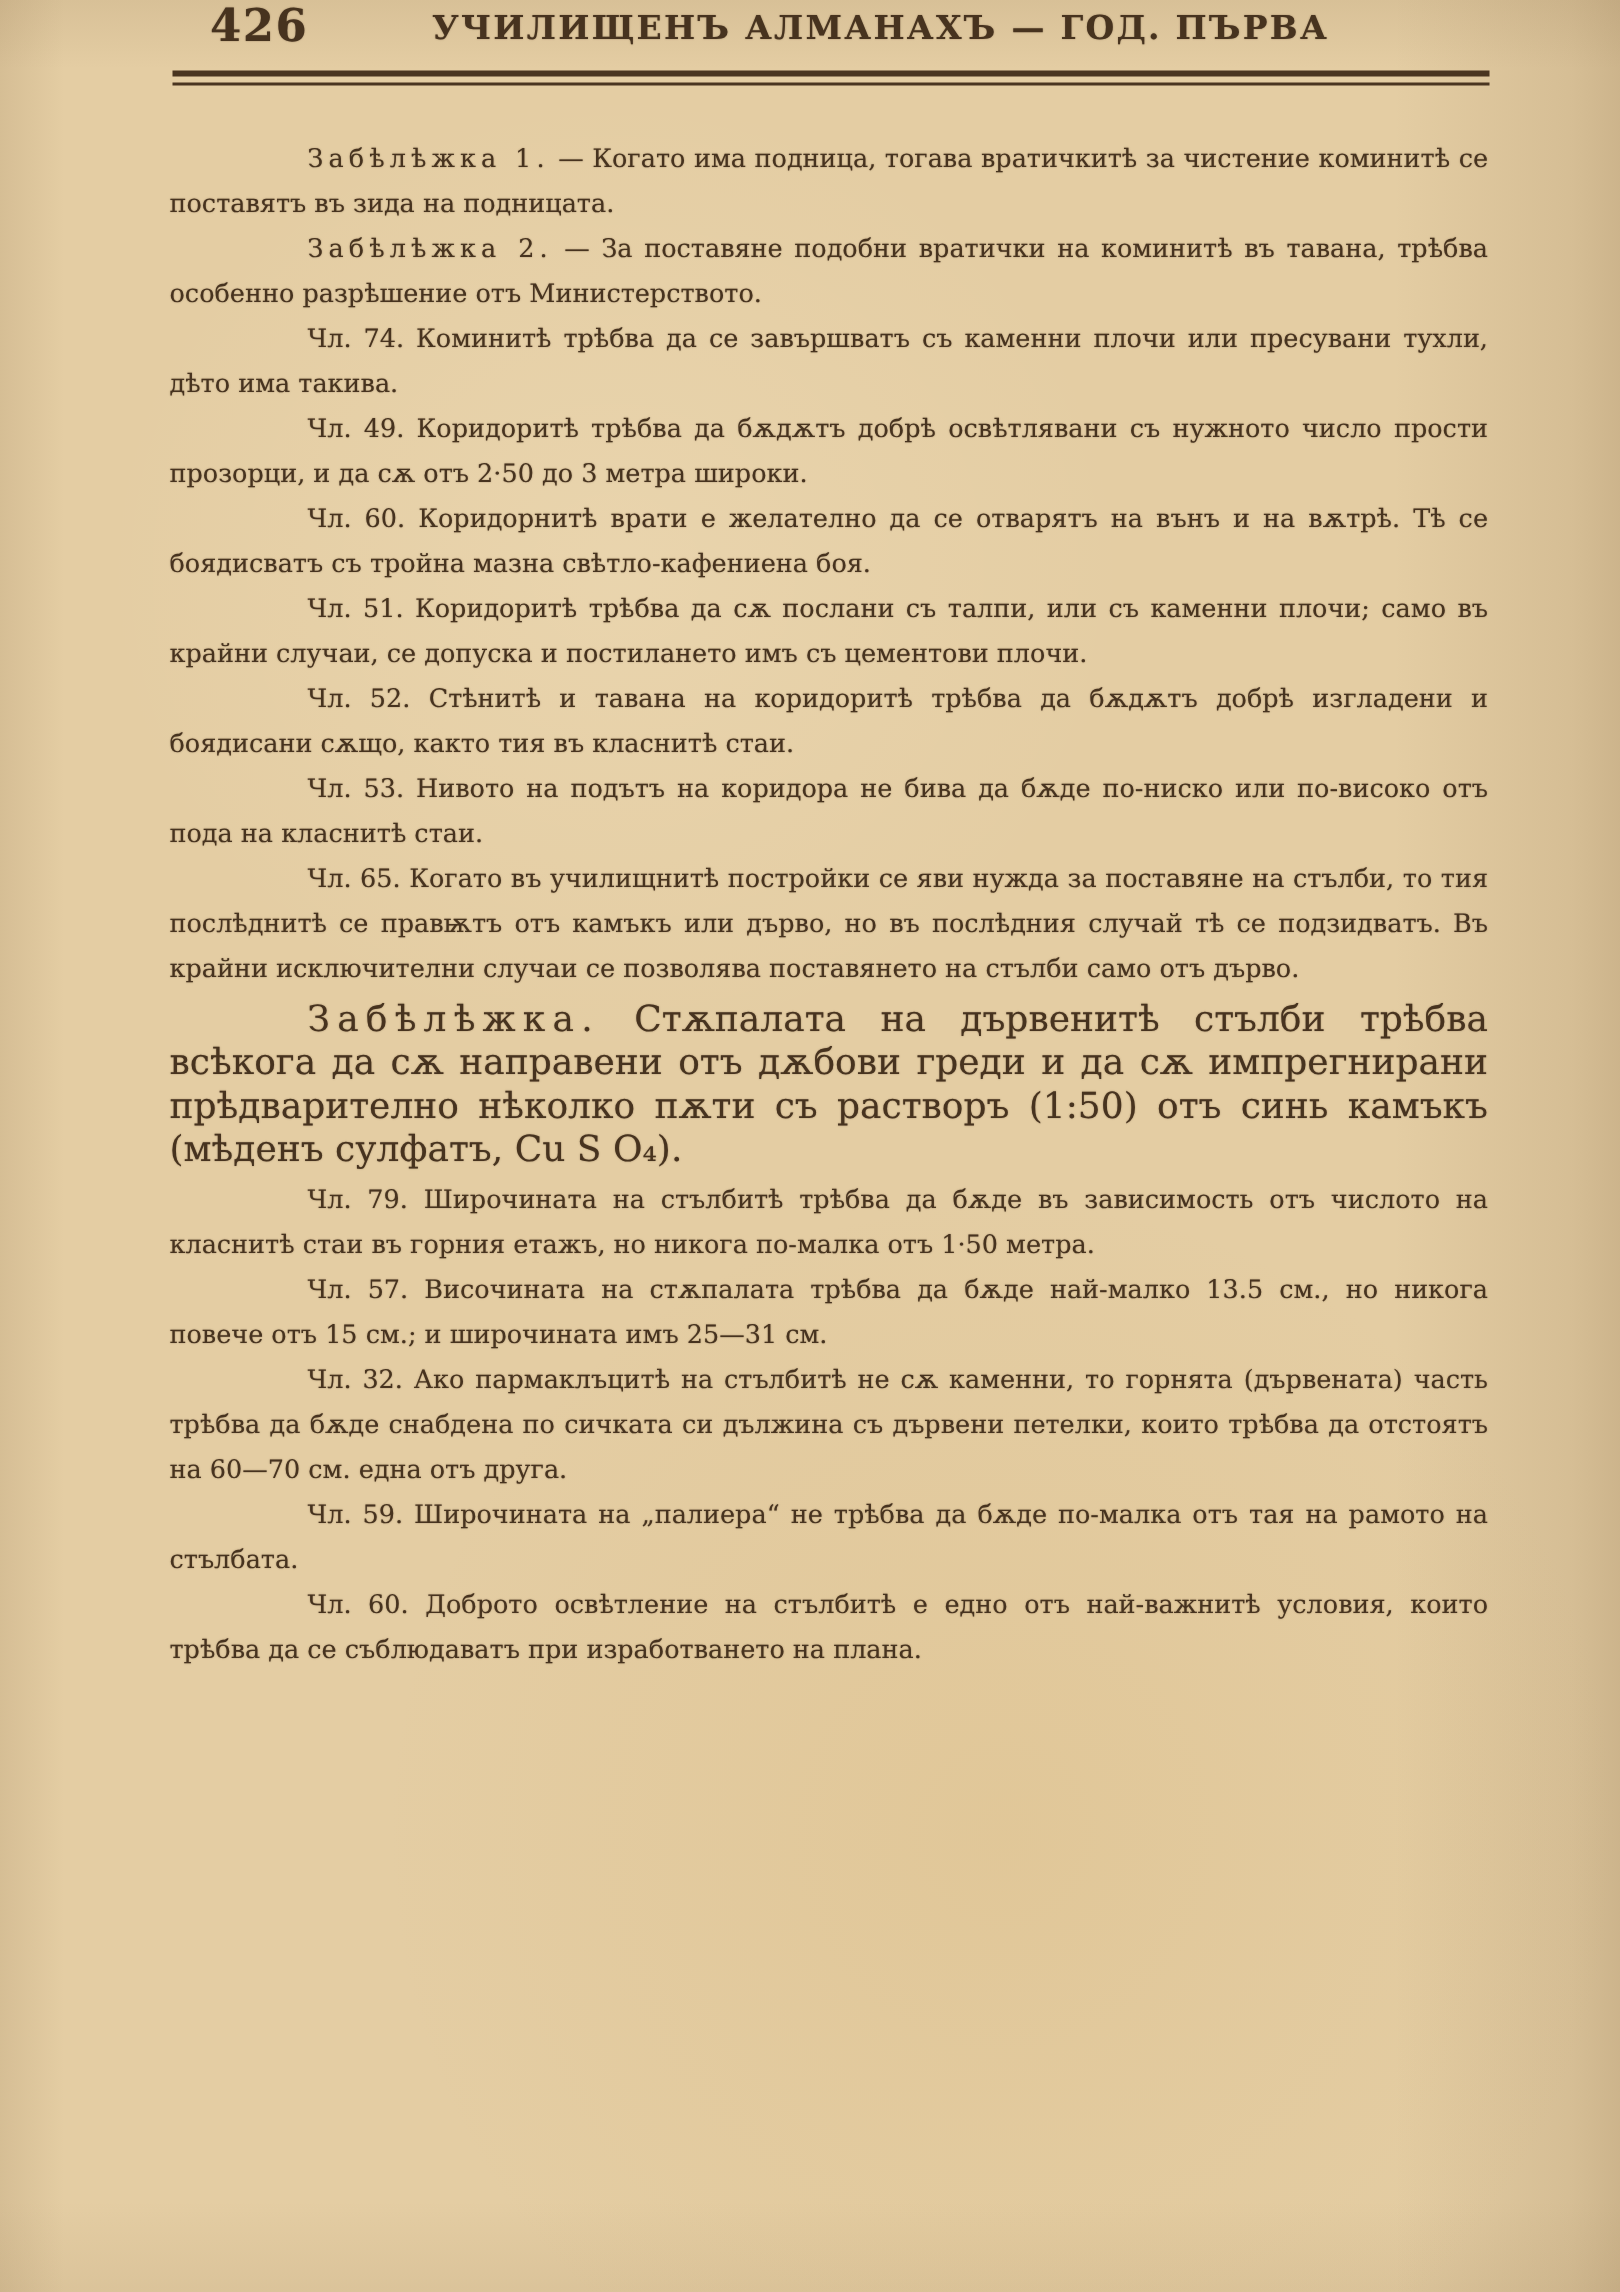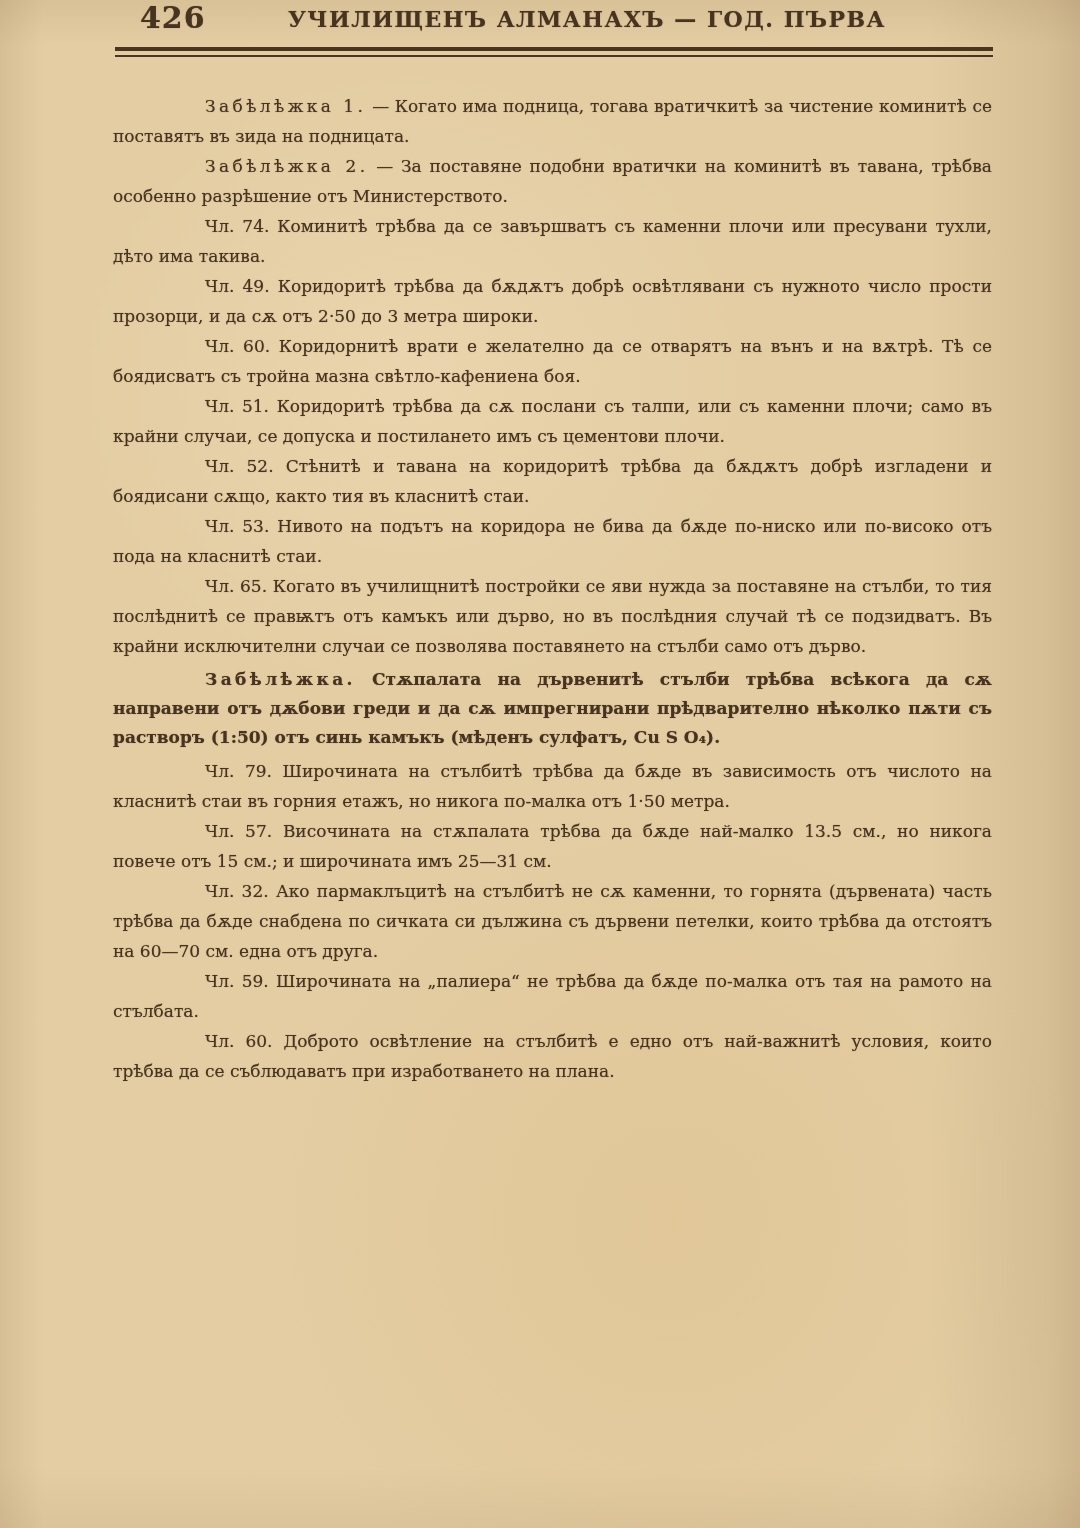--- a/index.html
+++ b/index.html
@@ -58,24 +58,23 @@
     padding: 34px 88px 0 113px;
   }
   p.para {
     margin: 0;
     text-align: justify;
     text-indent: 92px;
     font-size: 17px;
     line-height: 30px;
   }
   p.para.small {
-    font-size: 17px;
+    font-size: 24px;
     line-height: 29px;
     margin: 4px 0;
-    font-weight: bold;
   }
   .lead.spaced {
     letter-spacing: 0.20em;
   }
 </style>
 </head>
 <body>
 
 <div class="page">
   <header class="header">

